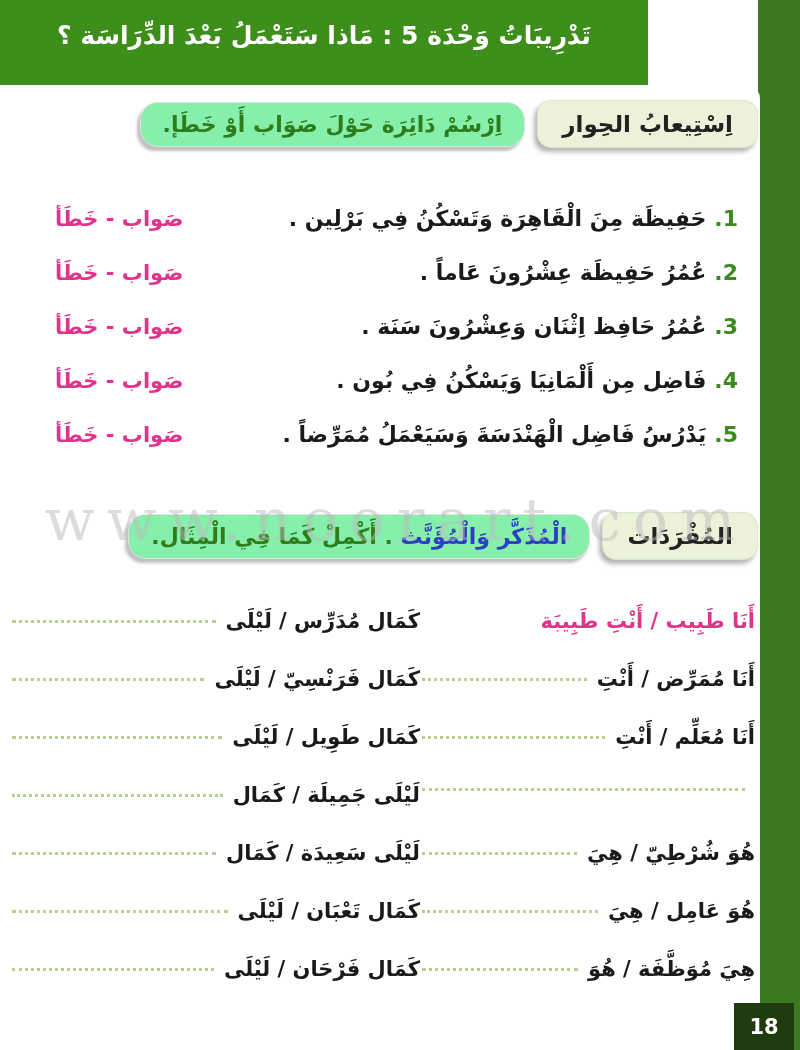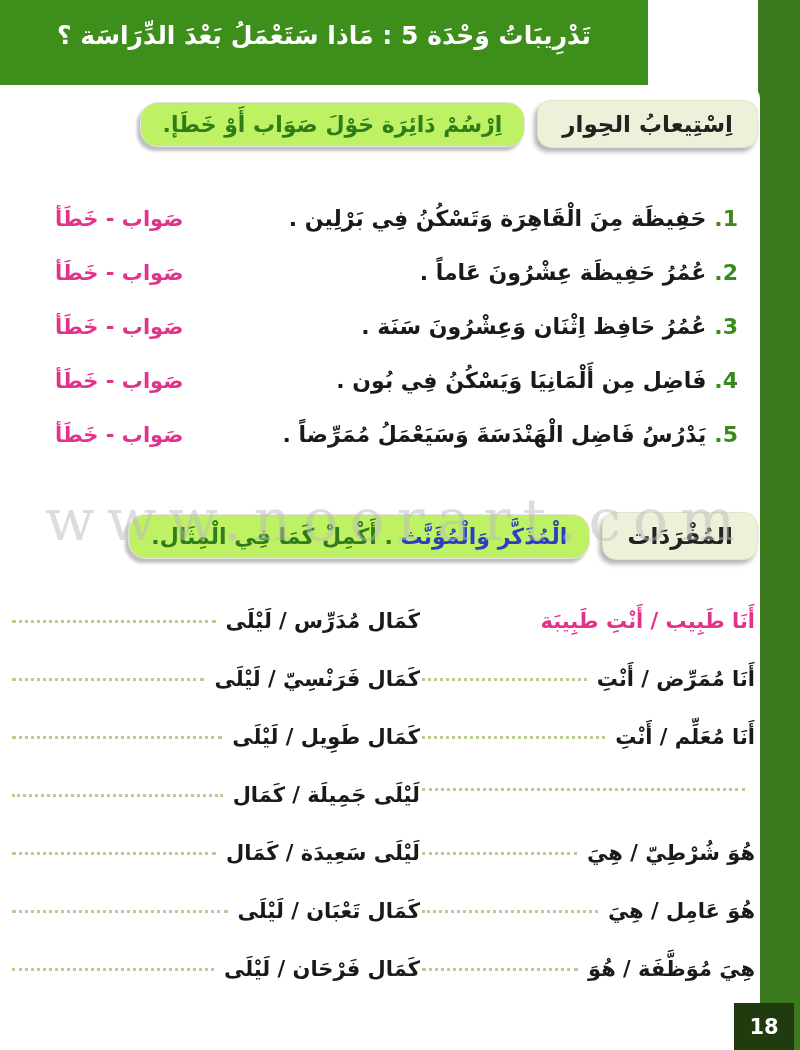--- a/index.html
+++ b/index.html
@@ -21,21 +21,21 @@
              font-family:"DejaVu Serif", serif;font-size:58px;letter-spacing:12px;
              color:rgba(185,185,185,0.5);text-align:center;white-space:nowrap;}
 
   
   .sec-header{position:absolute;right:42px;display:flex;direction:rtl;align-items:flex-start;z-index:4;}
   .sec1-header{top:100px;}
   .sec2-header{top:512px;}
   .label-pill{background:#ecf2da;border:1px solid #dde6c6;border-radius:14px;
               box-shadow:-3px 4px 4px rgba(110,110,110,0.5);
               padding:10px 24px;font-size:23px;font-weight:bold;color:#222;direction:rtl;white-space:nowrap;}
-  .instr-pill{background:#bef264;border:1px solid #e2e2e2;border-radius:18px;
+  .instr-pill{background:#86efac;border:1px solid #e2e2e2;border-radius:18px;
               box-shadow:-3px 4px 3px rgba(130,130,130,0.5);
               padding:9px 22px;font-size:22px;font-weight:bold;direction:rtl;white-space:nowrap;
               margin-right:12px;margin-top:2px;}
   .green-text{color:#2f7d1a;}
   .blue-text{color:#2b3fc0;}
 
   
   .q-list{position:absolute;top:198px;left:55px;right:62px;display:flex;flex-direction:column;gap:13px;z-index:4;}
   .q-row{direction:rtl;display:flex;justify-content:space-between;align-items:center;height:41px;}
   .q-main{display:flex;direction:rtl;align-items:center;gap:8px;font-size:22px;font-weight:bold;color:#1a1a1a;}

